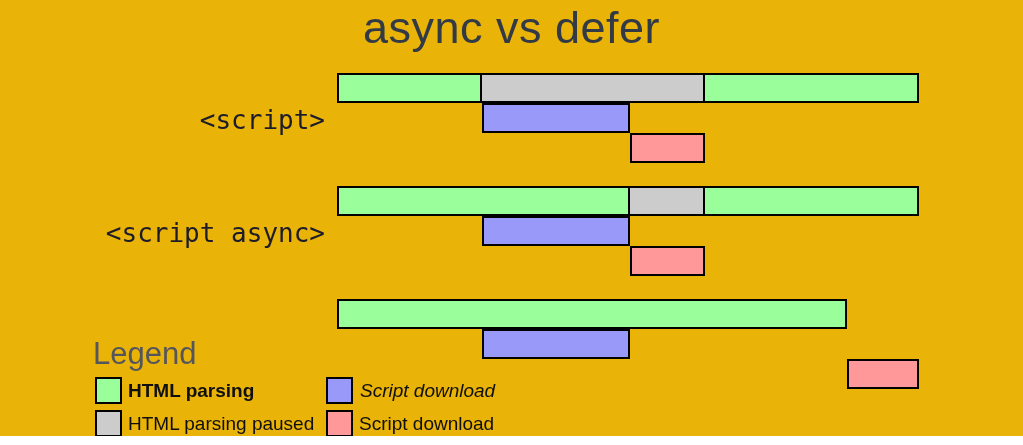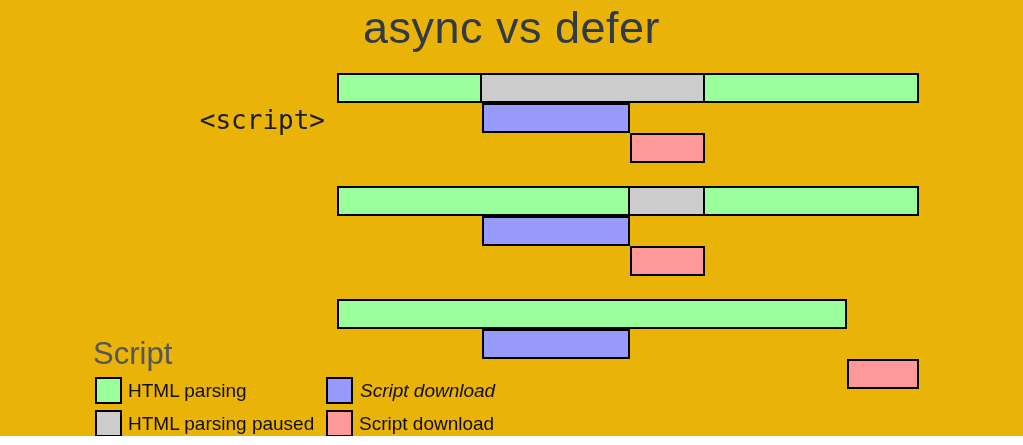--- a/index.html
+++ b/index.html
@@ -77,33 +77,34 @@
 
 <div class="stage">
   <div class="title">async vs defer</div>
   <div class="timeline">
       <div class="row-label" style="top: 73px;">&lt;script&gt;</div>
       <div class="bar" style="left: 337px; top: 73px; width: 145px; height: 30px; background: rgb(154, 255, 154);"></div>
       <div class="bar" style="left: 479.5px; top: 73px; width: 225.5px; height: 30px; background: rgb(204, 204, 204);"></div>
       <div class="bar" style="left: 702.5px; top: 73px; width: 216.5px; height: 30px; background: rgb(154, 255, 154);"></div>
       <div class="bar" style="left: 482px; top: 103px; width: 148px; height: 30px; background: rgb(153, 153, 250);"></div>
       <div class="bar" style="left: 630px; top: 133px; width: 75px; height: 30px; background: rgb(255, 153, 153);"></div>
+      <div class="row-label" style="top: 186px;">&lt;script async&gt;</div>
       <div class="bar" style="left: 337px; top: 186px; width: 293px; height: 30px; background: rgb(154, 255, 154);"></div>
       <div class="bar" style="left: 627.5px; top: 186px; width: 77.5px; height: 30px; background: rgb(204, 204, 204);"></div>
       <div class="bar" style="left: 702.5px; top: 186px; width: 216.5px; height: 30px; background: rgb(154, 255, 154);"></div>
       <div class="bar" style="left: 482px; top: 216px; width: 148px; height: 30px; background: rgb(153, 153, 250);"></div>
       <div class="bar" style="left: 630px; top: 246px; width: 75px; height: 30px; background: rgb(255, 153, 153);"></div>
       <div class="bar" style="left: 337px; top: 299px; width: 510px; height: 30px; background: rgb(154, 255, 154);"></div>
       <div class="bar" style="left: 482px; top: 329px; width: 148px; height: 30px; background: rgb(153, 153, 250);"></div>
       <div class="bar" style="left: 847px; top: 359px; width: 72px; height: 30px; background: rgb(255, 153, 153);"></div>
     </div>
-  <div class="legend-heading">Script</div>
+  <div class="legend-heading">Legend</div>
   <div id="legend-items">
       <div class="swatch" style="left: 95px; top: 377px; background: rgb(154, 255, 154);"></div>
-      <div class="legend-label" style="left: 128px; top: 377px;">HTML parsing</div>
+      <div class="legend-label" style="left: 128px; top: 377px; font-weight: bold;">HTML parsing</div>
       <div class="swatch" style="left: 95px; top: 410px; background: rgb(204, 204, 204);"></div>
       <div class="legend-label" style="left: 128px; top: 410px;">HTML parsing paused</div>
       <div class="swatch" style="left: 326px; top: 377px; background: rgb(153, 153, 250);"></div>
       <div class="legend-label" style="left: 360px; top: 377px; font-style: italic;">Script download</div>
       <div class="swatch" style="left: 326px; top: 410px; background: rgb(255, 153, 153);"></div>
       <div class="legend-label" style="left: 359px; top: 410px;">Script download</div>
     </div>
 </div>
 
 </body></html>

